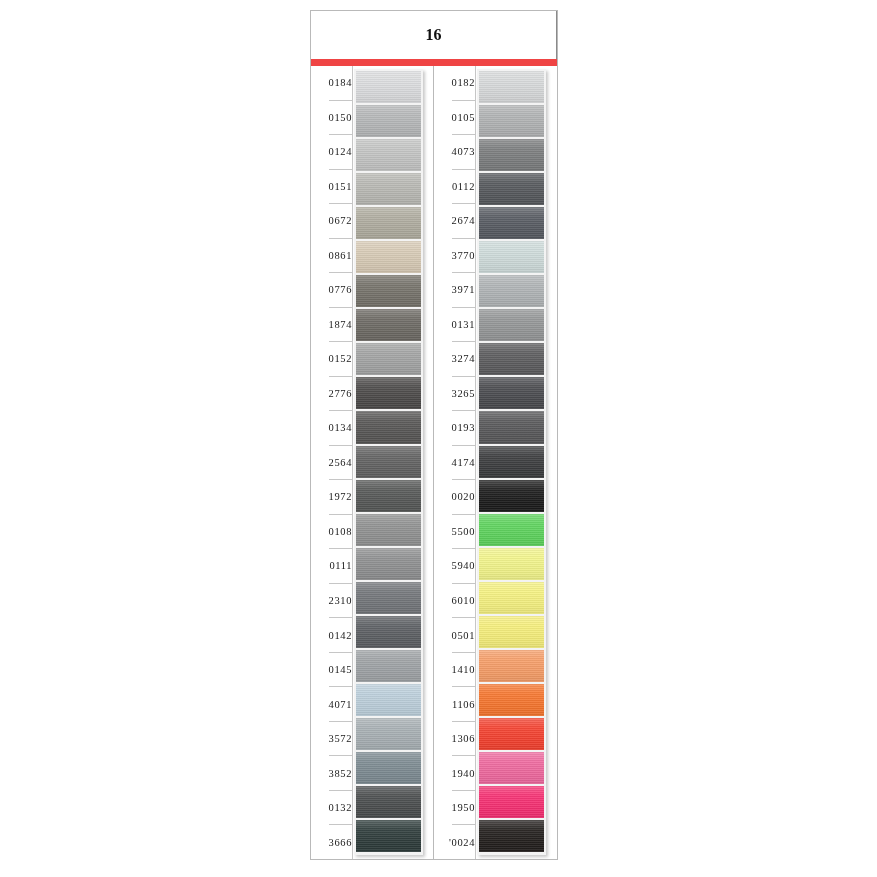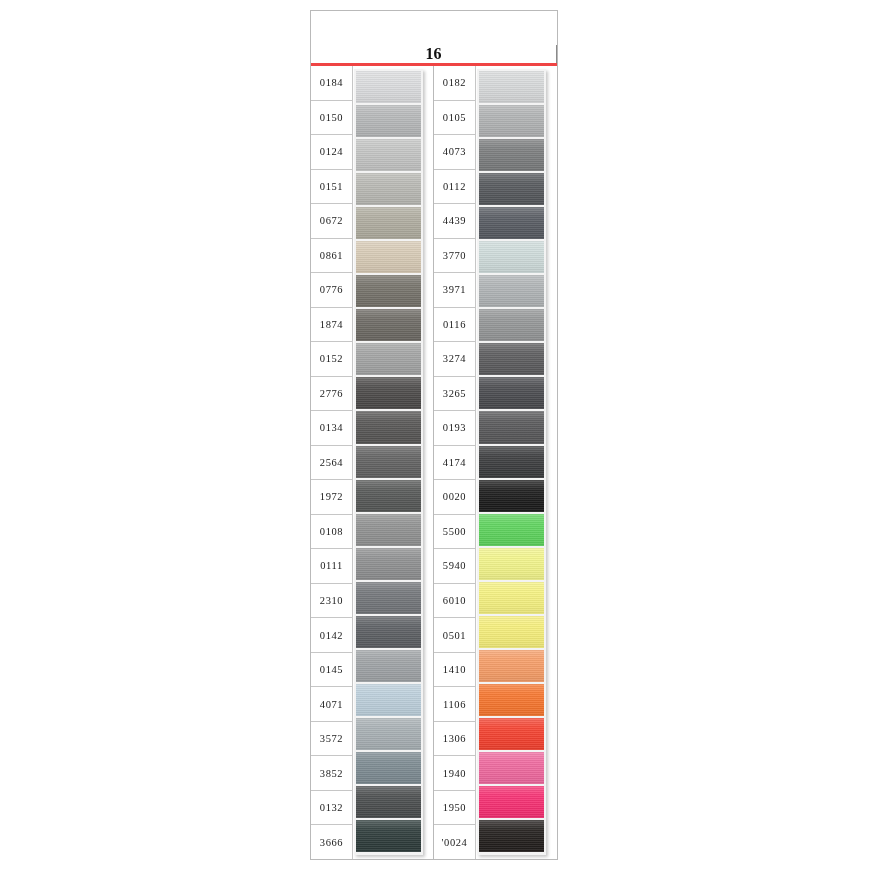--- a/index.html
+++ b/index.html
@@ -26,23 +26,22 @@
     background: #ffffff;
     display: flex;
     flex-direction: column;
   }
 
   
   .header-row {
     display: flex;
     height: 55px;
     flex: 0 0 55px;
-    border-bottom: 3px solid #ef4444;
-    box-sizing: border-box;
-    align-items: flex-end;
+    border-bottom: 7px solid #ef4444;
+    box-sizing: border-box;
   }
   .header-cell {
     flex: 1 1 50%;
     display: flex;
     align-items: center;
     justify-content: center;
     font-family: "Liberation Serif", serif;
     font-weight: bold;
     font-size: 16px;
     color: #111111;
@@ -72,20 +71,21 @@
   
   .labels {
     position: absolute;
     left: 0;
     top: 0;
     bottom: 0;
     width: 42px;
     display: flex;
     flex-direction: column;
     z-index: 2;
+    align-items: flex-end;
   }
   .label-cell {
     flex: 1 1 0;
     border-bottom: 1px solid #c6c6c6;
     border-right: 1px solid #c6c6c6;
     box-sizing: border-box;
     display: flex;
     align-items: center;
     justify-content: center;
     font-family: "Liberation Serif", serif;
@@ -206,24 +206,24 @@
           <div class="swatch" style="background: rgb(46, 60, 59);"></div>
         </div>
     </div>
 
     <div class="column col-right">
       <div class="labels" id="labels-1">
           <div class="label-cell">0182</div>
           <div class="label-cell">0105</div>
           <div class="label-cell">4073</div>
           <div class="label-cell">0112</div>
-          <div class="label-cell">4439</div>
+          <div class="label-cell">2674</div>
           <div class="label-cell">3770</div>
           <div class="label-cell">3971</div>
-          <div class="label-cell">0116</div>
+          <div class="label-cell">0131</div>
           <div class="label-cell">3274</div>
           <div class="label-cell">3265</div>
           <div class="label-cell">0193</div>
           <div class="label-cell">4174</div>
           <div class="label-cell">0020</div>
           <div class="label-cell">5500</div>
           <div class="label-cell">5940</div>
           <div class="label-cell">6010</div>
           <div class="label-cell">0501</div>
           <div class="label-cell">1410</div>

